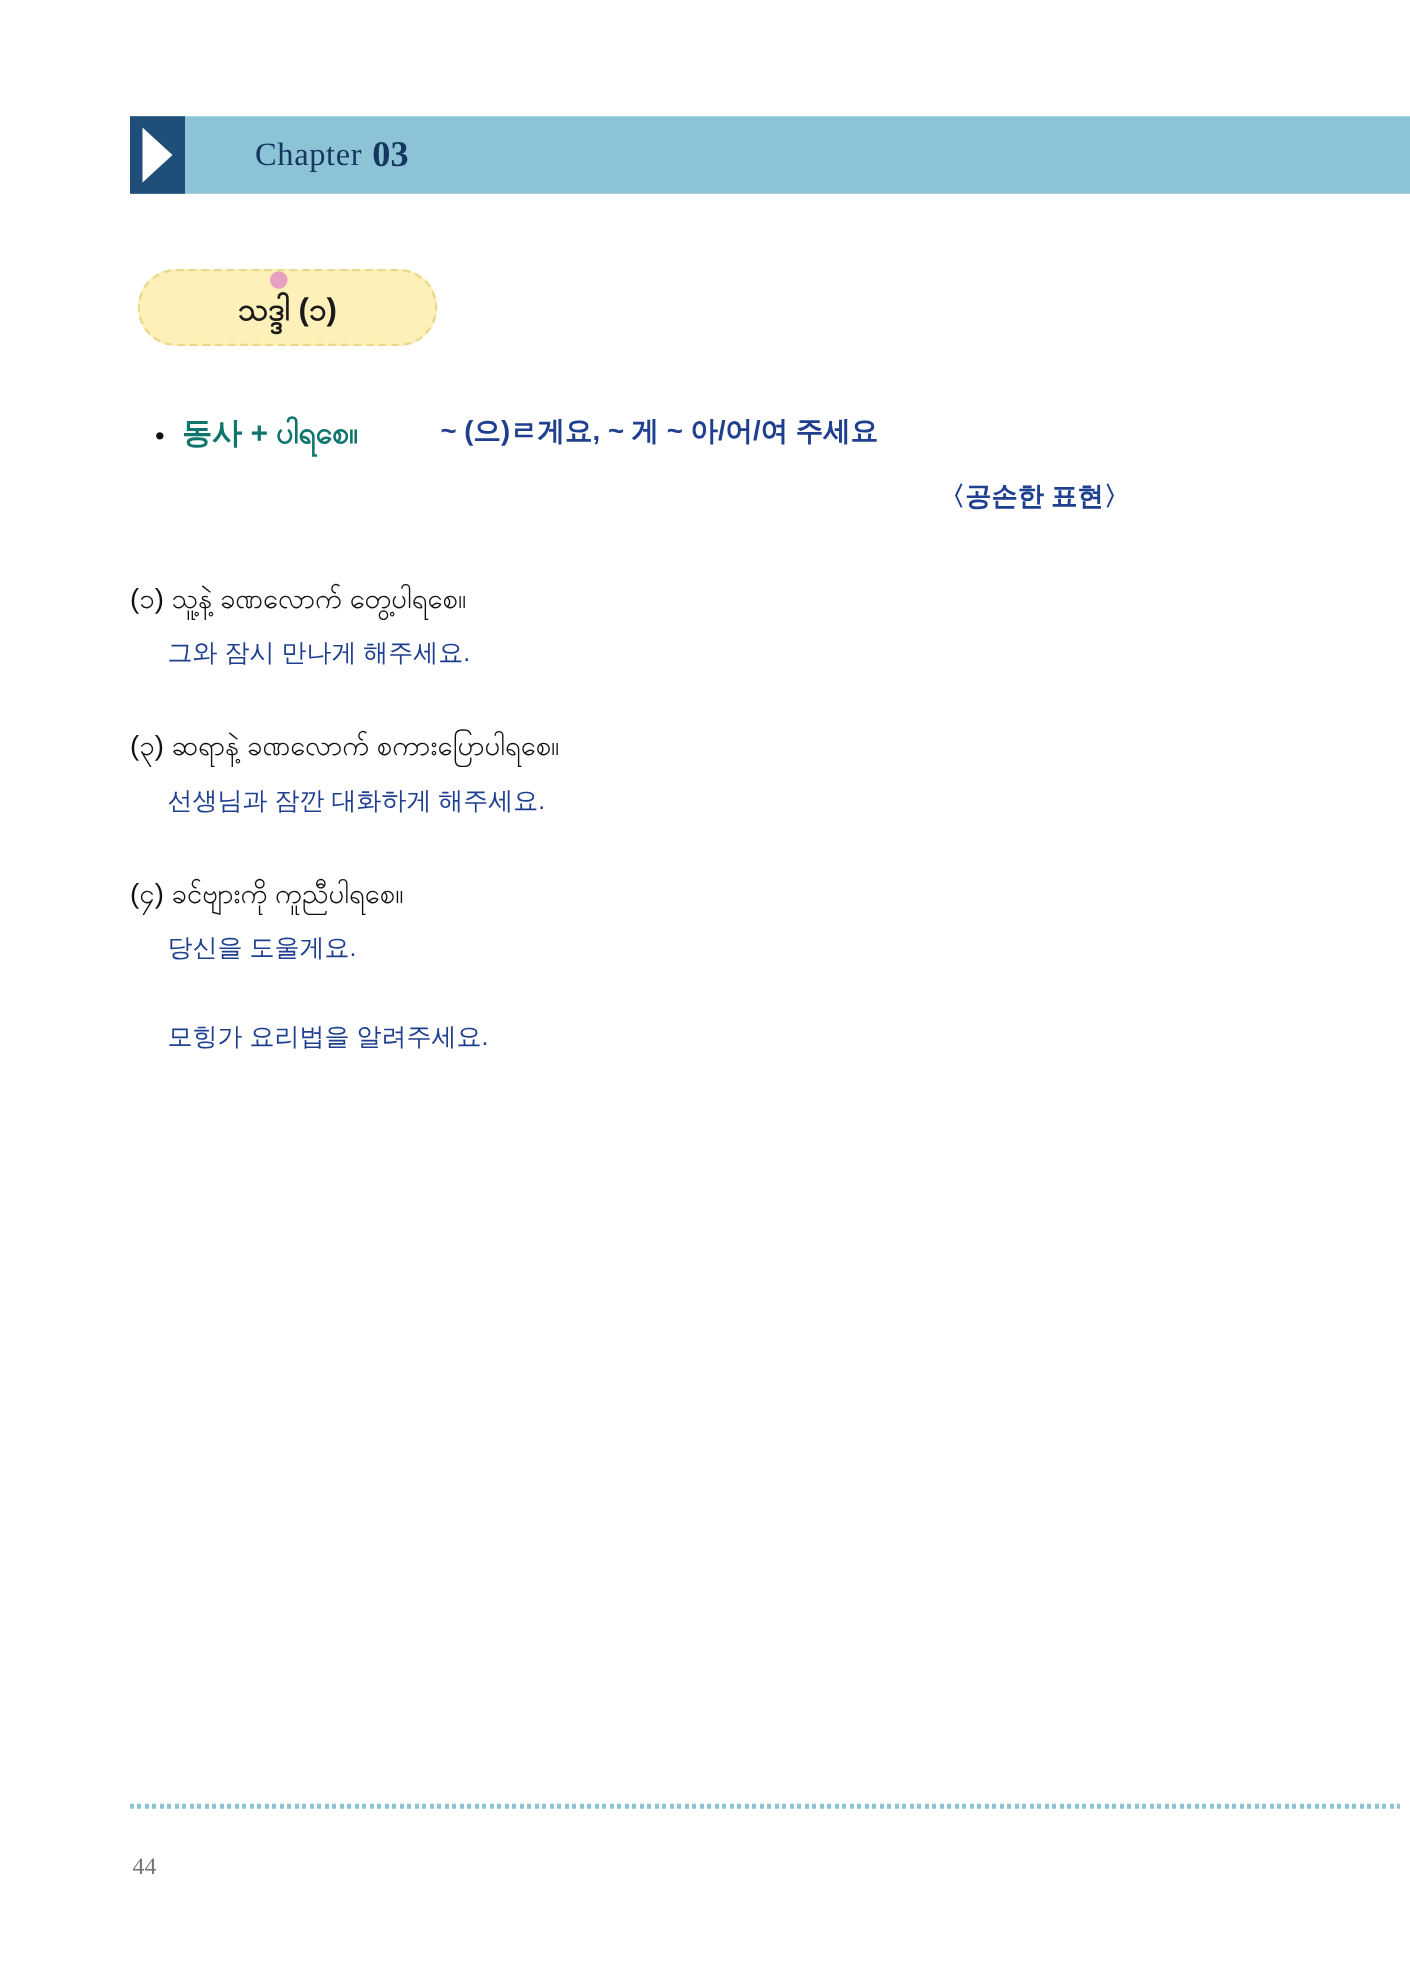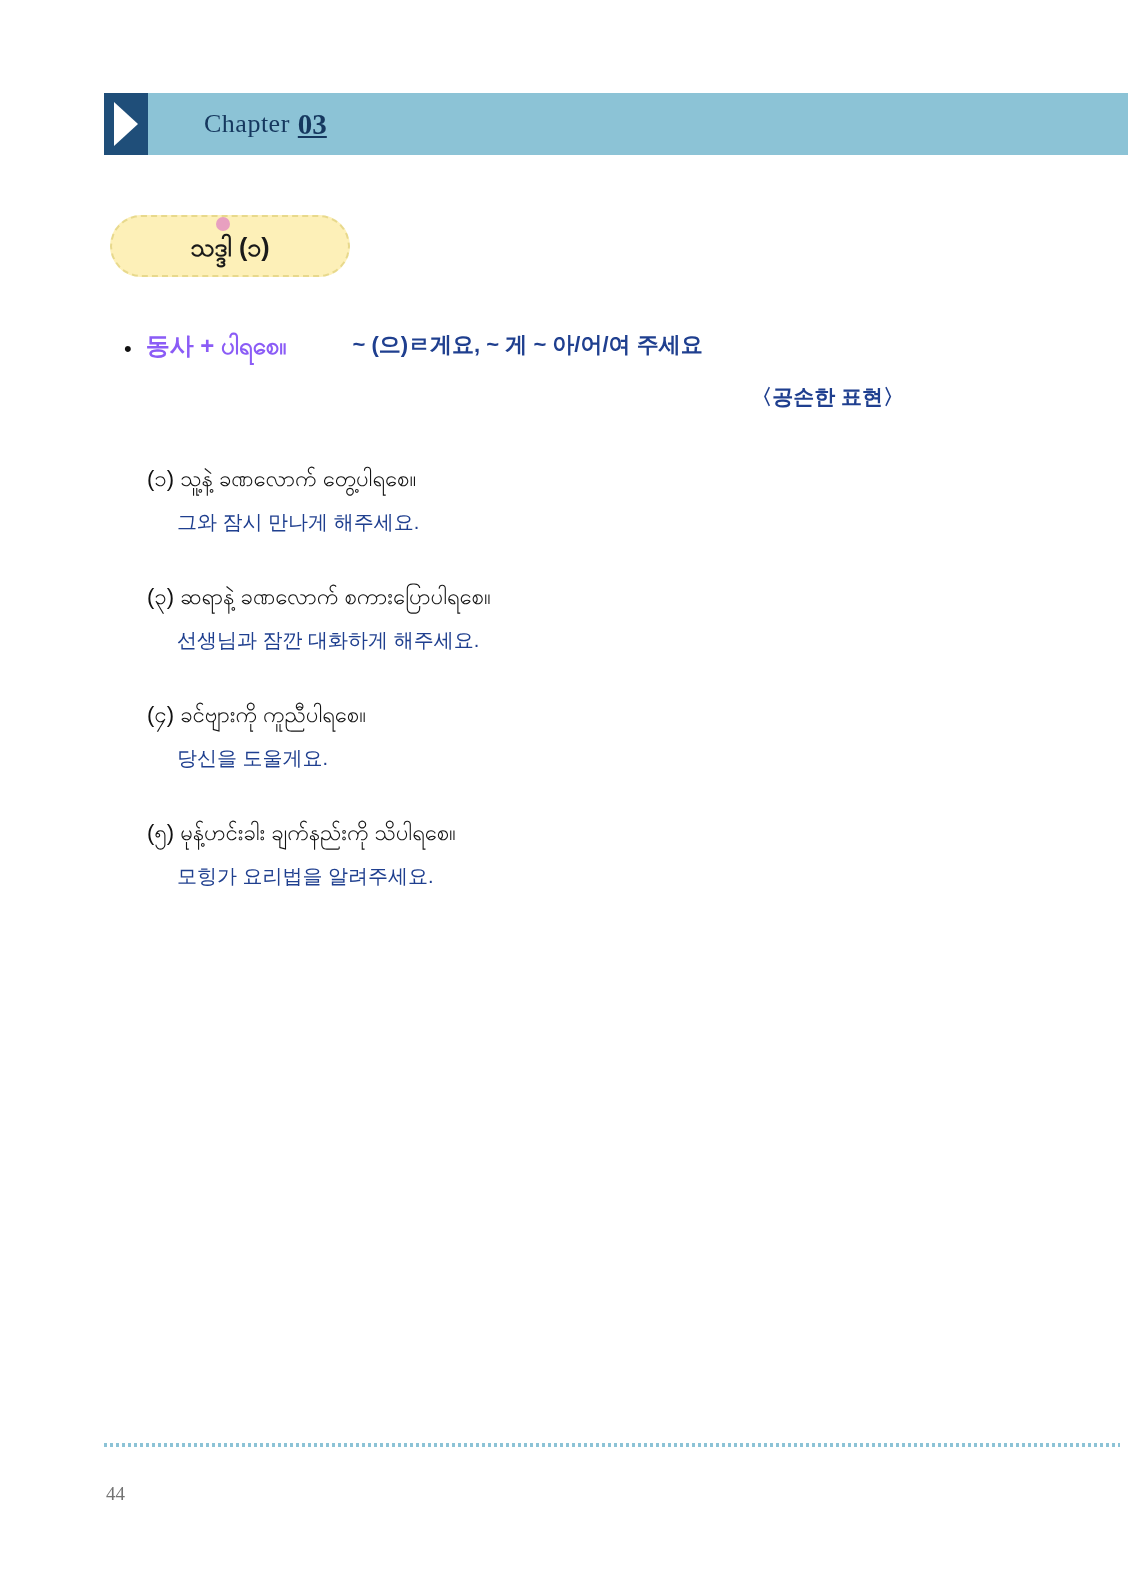--- a/index.html
+++ b/index.html
@@ -53,21 +53,20 @@
     font-size: 26px;
     color: #15375e;
     letter-spacing: 0.5px;
   }
   .chapter-num {
     font-family: "Liberation Serif", serif;
     font-weight: bold;
     font-size: 29px;
     color: #15375e;
     margin-left: 8px;
-    text-decoration: underline;
   }
 
   
   .topic-pill {
     position: absolute;
     left: 110px;
     top: 215px;
     min-width: 240px;
     height: 62px;
     background: #fdf0b8;
@@ -106,21 +105,21 @@
   .bullet {
     font-size: 22px;
     line-height: 1;
     margin-right: 14px;
     margin-top: 8px;
     color: #111;
   }
   .pattern-left {
     font-size: 24px;
     font-weight: bold;
-    color: #8b5cf6;
+    color: #0f766e;
     white-space: nowrap;
   }
   .pattern-right {
     font-size: 22px;
     font-weight: bold;
     color: #1f3f8f;
     margin-left: 66px;
     white-space: nowrap;
   }
   .pattern-note {
@@ -136,21 +135,20 @@
 
   
   .examples {
     position: absolute;
     left: 104px;
     top: 462px;
     width: 960px;
   }
   .example {
     margin-bottom: 44px;
-    margin-left: 43px;
   }
   .ex-my {
     font-size: 22px;
     color: #111;
     line-height: 1.5;
     white-space: nowrap;
   }
   .ex-ko {
     font-size: 20px;
     color: #1f3f8f;
@@ -209,19 +207,18 @@
   </div>
   <div class="example">
     <div class="ex-my">(၃) ဆရာနဲ့ ခဏလောက် စကားပြောပါရစေ။</div>
     <div class="ex-ko">선생님과 잠깐 대화하게 해주세요.</div>
   </div>
   <div class="example">
     <div class="ex-my">(၄) ခင်ဗျားကို ကူညီပါရစေ။</div>
     <div class="ex-ko">당신을 도울게요.</div>
   </div>
   <div class="example">
-    <div class="ex-my">(၅) မုန့်ဟင်းခါး ချက်နည်းကို သိပါရစေ။</div>
     <div class="ex-ko">모힝가 요리법을 알려주세요.</div>
   </div>
 </div>
 
 <div class="footer-rule"></div>
 <div class="page-number">44</div>
 
 </body></html>

